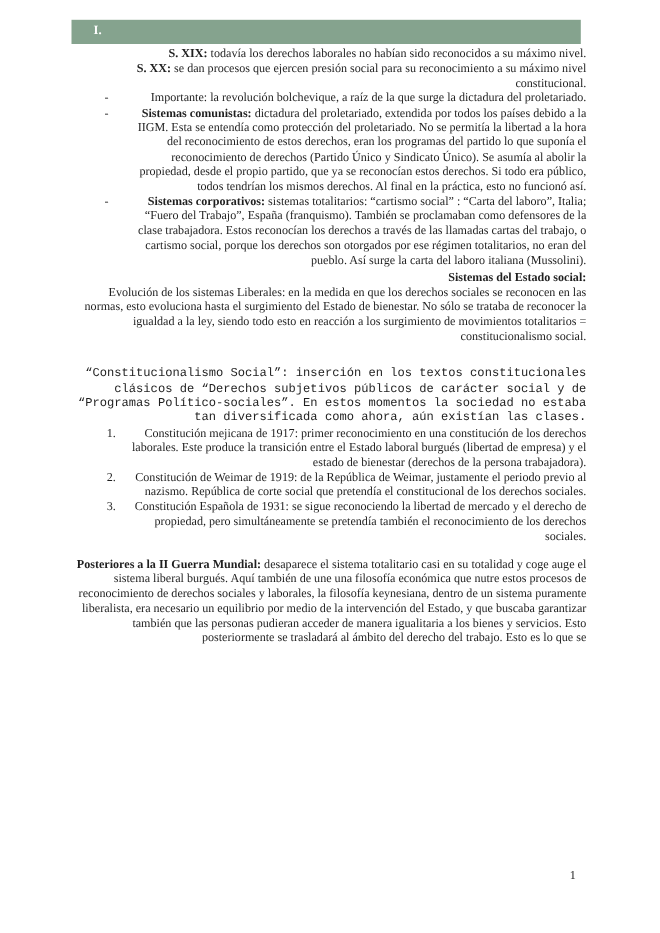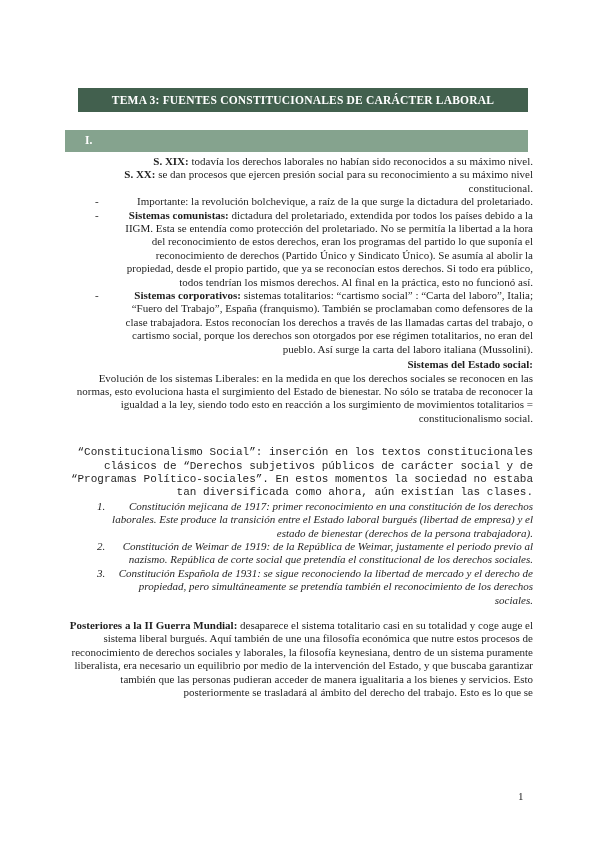--- a/index.html
+++ b/index.html
@@ -63,41 +63,37 @@
   ul.dash-list > li::before {
     content: "-";
     position: absolute;
     left: 27px;
     top: 0;
   }
 
   ol.num-list {
     margin: 0;
     padding: 0 0 0 40px;
-    font-style: italic;
   }
   ol.num-list > li {
     padding-left: 4px;
   }
 
   .page-number {
     position: absolute;
     left: 518px;
     top: 790px;
     font-size: 11px;
   }
 </style>
 </head>
 <body>
 
 <div class="page">
 
-  <div class="title-banner" style="background: rgb(66, 96, 78);">
-    <span>TEMA 3: FUENTES CONSTITUCIONALES DE CARÁCTER LABORAL</span>
-  </div>
 
   <div class="section-banner" style="background: rgb(133, 163, 142);">
     <span class="numeral">I.</span>
   </div>
 
   <div class="content">
 
     <p>
       <b>S. XIX:</b><span> todavía los derechos laborales no habían sido reconocidos a su máximo nivel.</span><br>
       <b>S. XX:</b><span> se dan procesos que ejercen presión social para su reconocimiento a su máximo nivel constitucional.</span>

